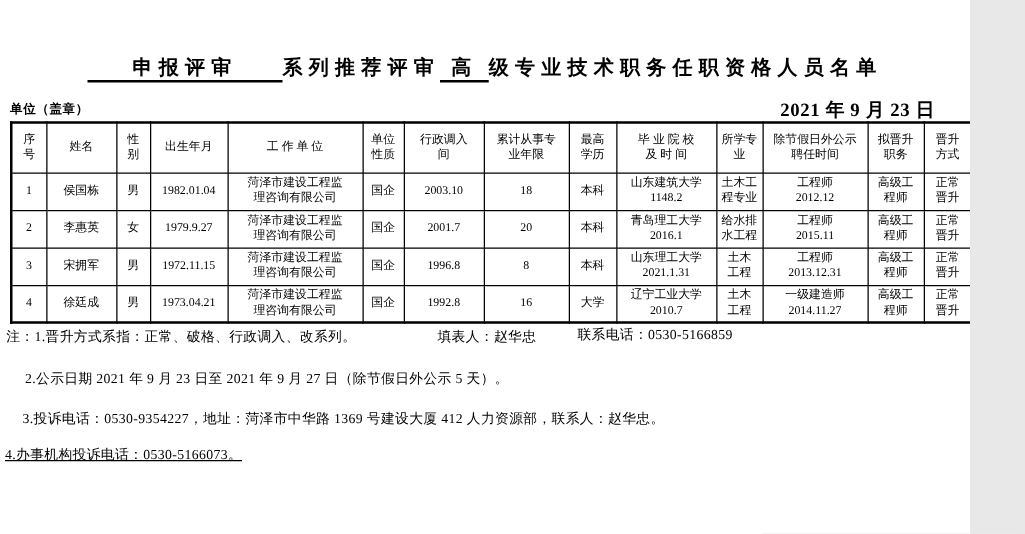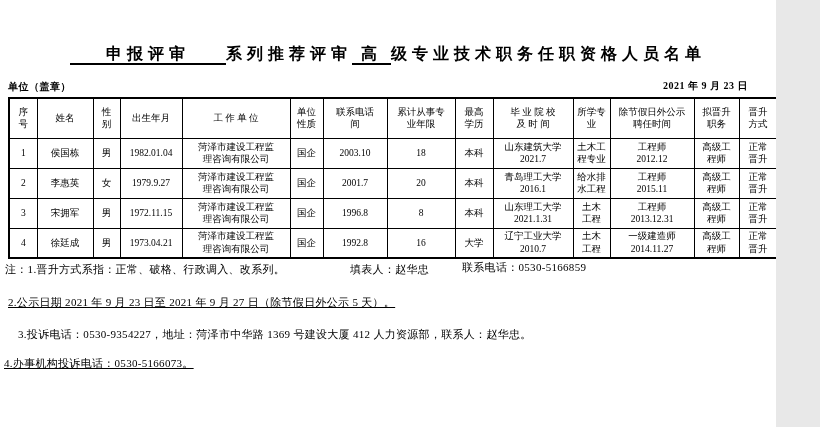--- a/index.html
+++ b/index.html
@@ -19,21 +19,21 @@
     white-space:nowrap;
   }
   .title span{white-space:pre;}
   .title .u{border-bottom:2px solid #000;padding-bottom:1px;}
   .meta-unit{
     position:absolute;left:8px;top:80px;
     font-size:10px;font-weight:bold;letter-spacing:0.5px;
   }
   .meta-date{
     position:absolute;right:28px;top:79px;
-    font-size:10px;font-weight:bold;letter-spacing:0.5px;
+    font-size:15px;font-weight:bold;letter-spacing:0.5px;
   }
   table.qual{
     position:absolute;left:8px;top:97px;
     width:804px;
     border-collapse:collapse;table-layout:fixed;
     border:2px solid #000;
   }
   table.qual th,table.qual td{
     border:1px solid #000;
     text-align:center;vertical-align:middle;
@@ -42,21 +42,21 @@
     white-space:pre-line;
     padding:0 1px;
     overflow:hidden;
   }
   table.qual thead tr{height:40px;}
   table.qual tbody tr{height:30px;}
   .notes span{position:absolute;font-size:11px;letter-spacing:0.3px;white-space:nowrap;}
   .n1{left:5px;top:262px;}
   .n1b{left:350px;top:262px;}
   .n1c{left:462px;top:260px;}
-  .n2{left:8px;top:295px;text-decoration:underline;}
+  .n2{left:20px;top:295px;}
   .n3{left:18px;top:327px;}
   .n4{left:4px;top:356px;text-decoration:underline;}
 </style>
 </head>
 <body>
 
 <div class="page">
 
   <div class="title">
     <span class="u">    申报评审    </span><span>系列推荐评审</span><span class="u"> 高 </span><span>级专业技术职务任职资格人员名单</span>
@@ -87,21 +87,21 @@
       <tr>
           <th>序
 号</th>
           <th>姓名</th>
           <th>性
 别</th>
           <th>出生年月</th>
           <th>工 作 单 位</th>
           <th>单位
 性质</th>
-          <th>联系电话
+          <th>行政调入
 间</th>
           <th>累计从事专
 业年限</th>
           <th>最高
 学历</th>
           <th>毕 业 院 校
 及 时 间</th>
           <th>所学专
 业</th>
           <th>除节假日外公示
@@ -119,21 +119,21 @@
           <td>侯国栋</td>
           <td>男</td>
           <td>1982.01.04</td>
           <td>菏泽市建设工程监
 理咨询有限公司</td>
           <td>国企</td>
           <td>2003.10</td>
           <td>18</td>
           <td>本科</td>
           <td>山东建筑大学
-2021.7</td>
+1148.2</td>
           <td>土木工
 程专业</td>
           <td>工程师
 2012.12</td>
           <td>高级工
 程师</td>
           <td>正常
 晋升</td>
           <td></td>
         </tr>

